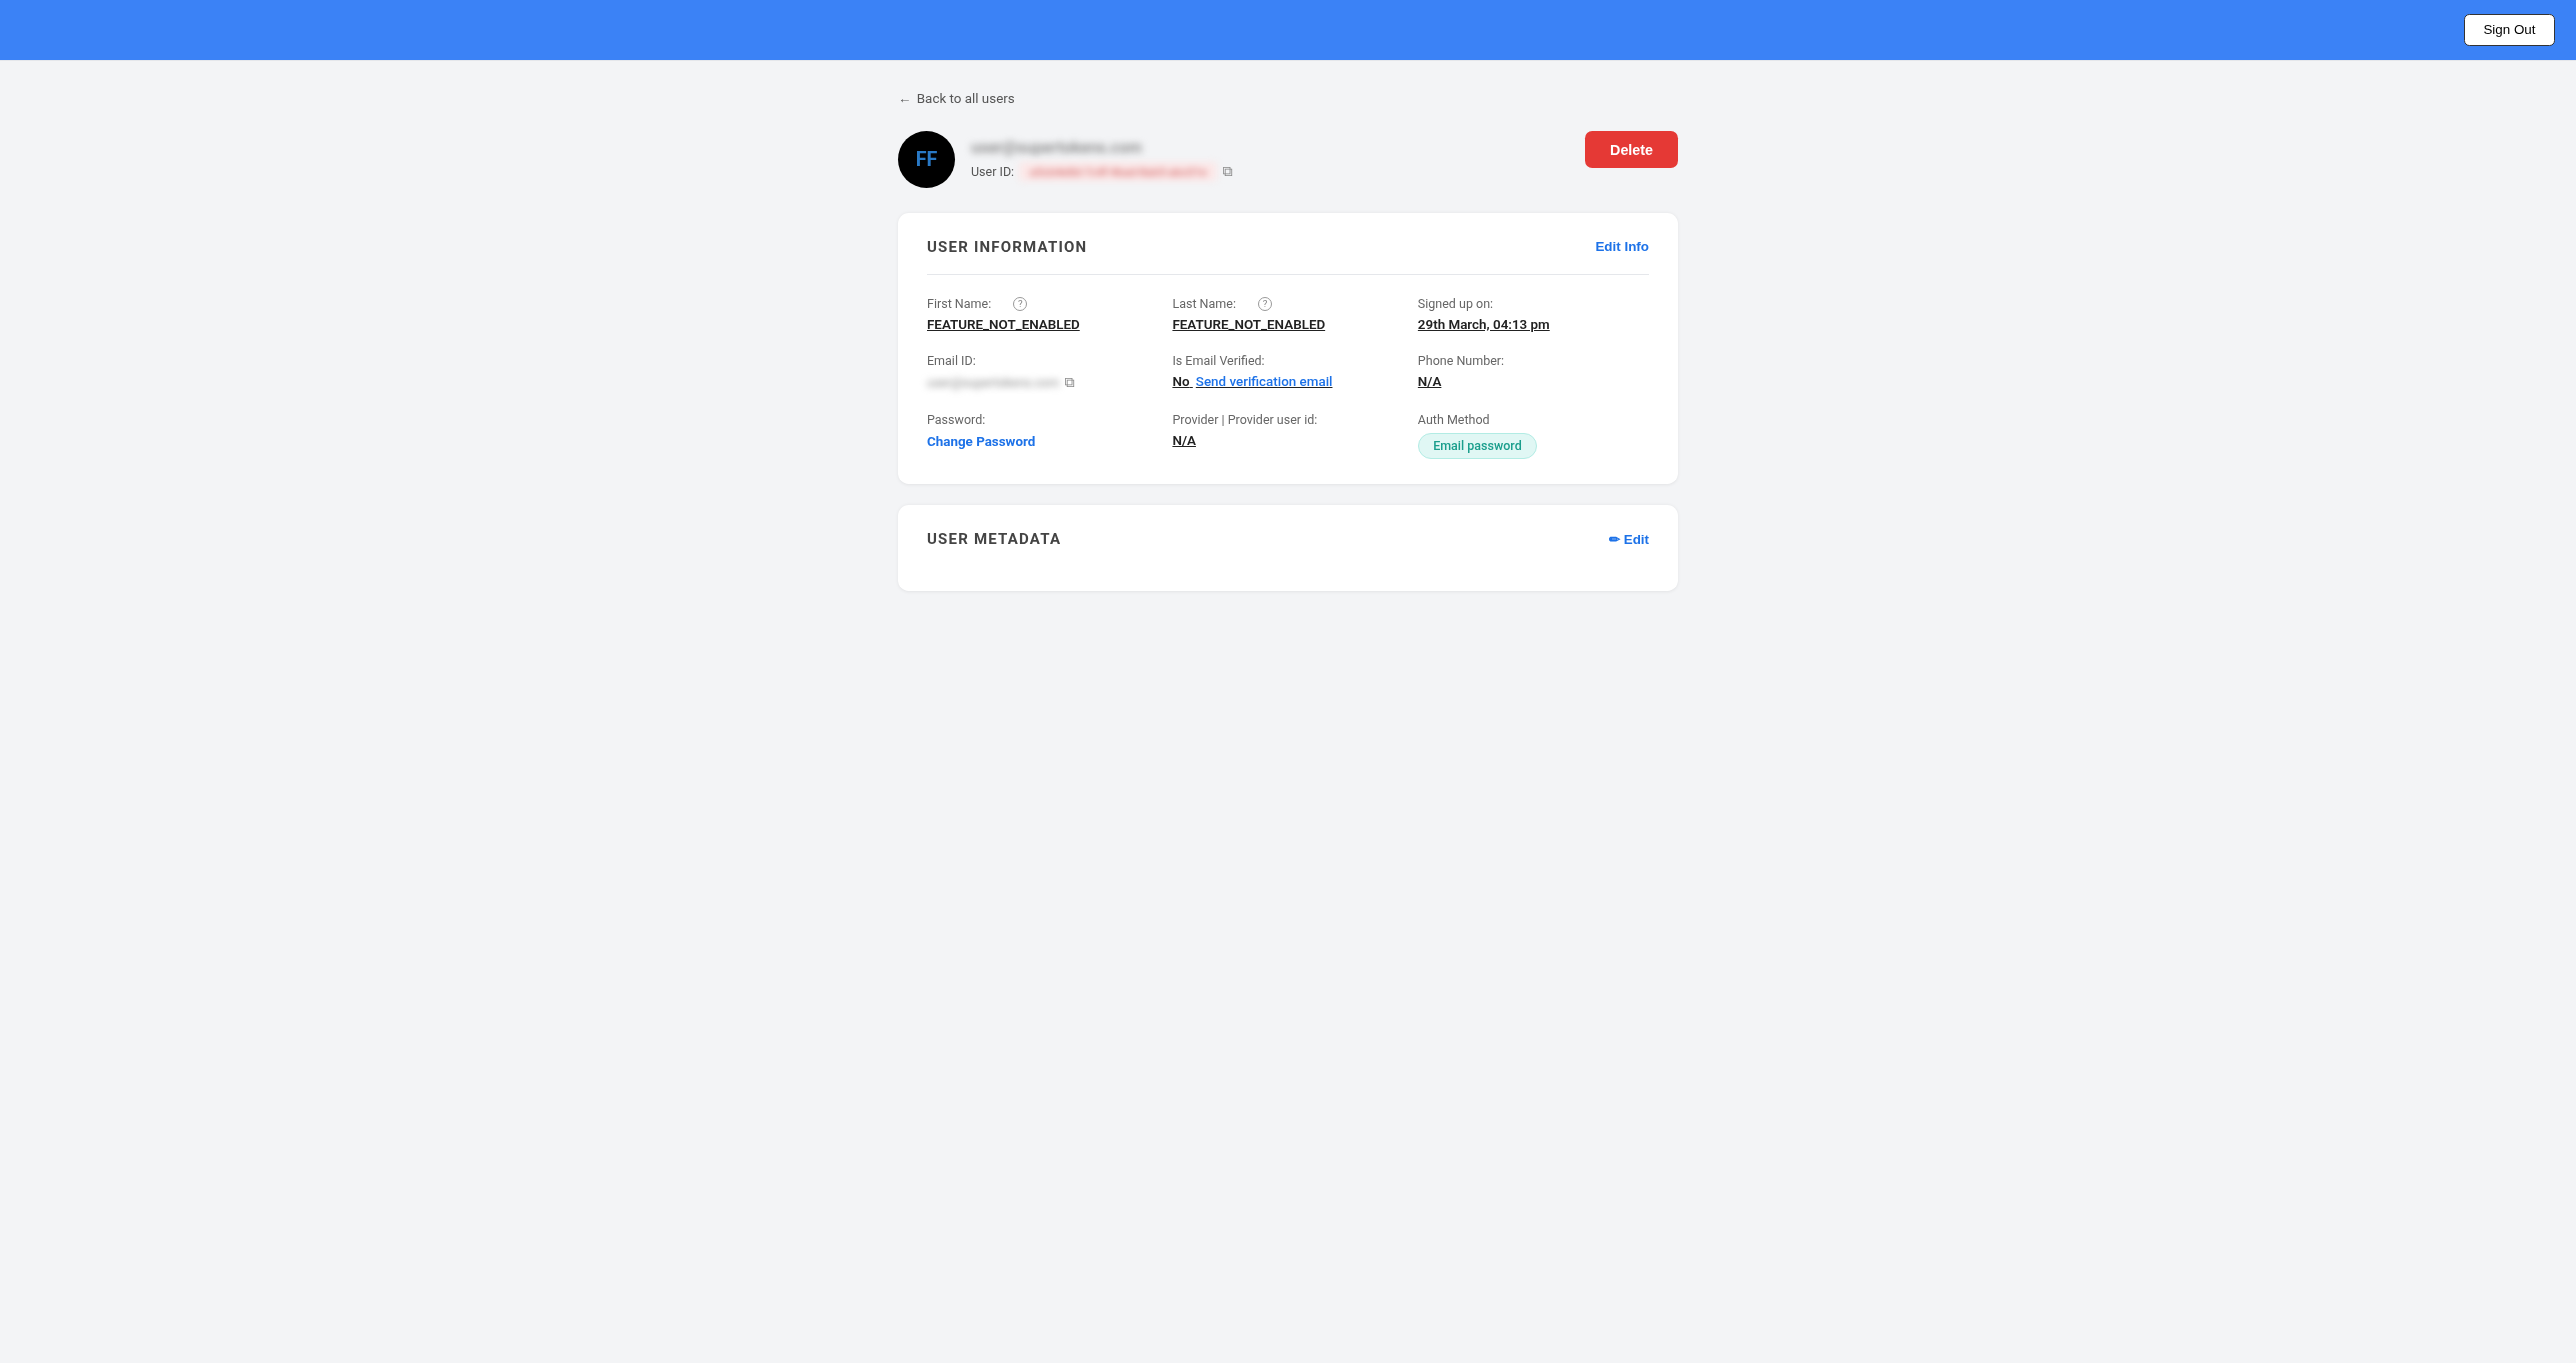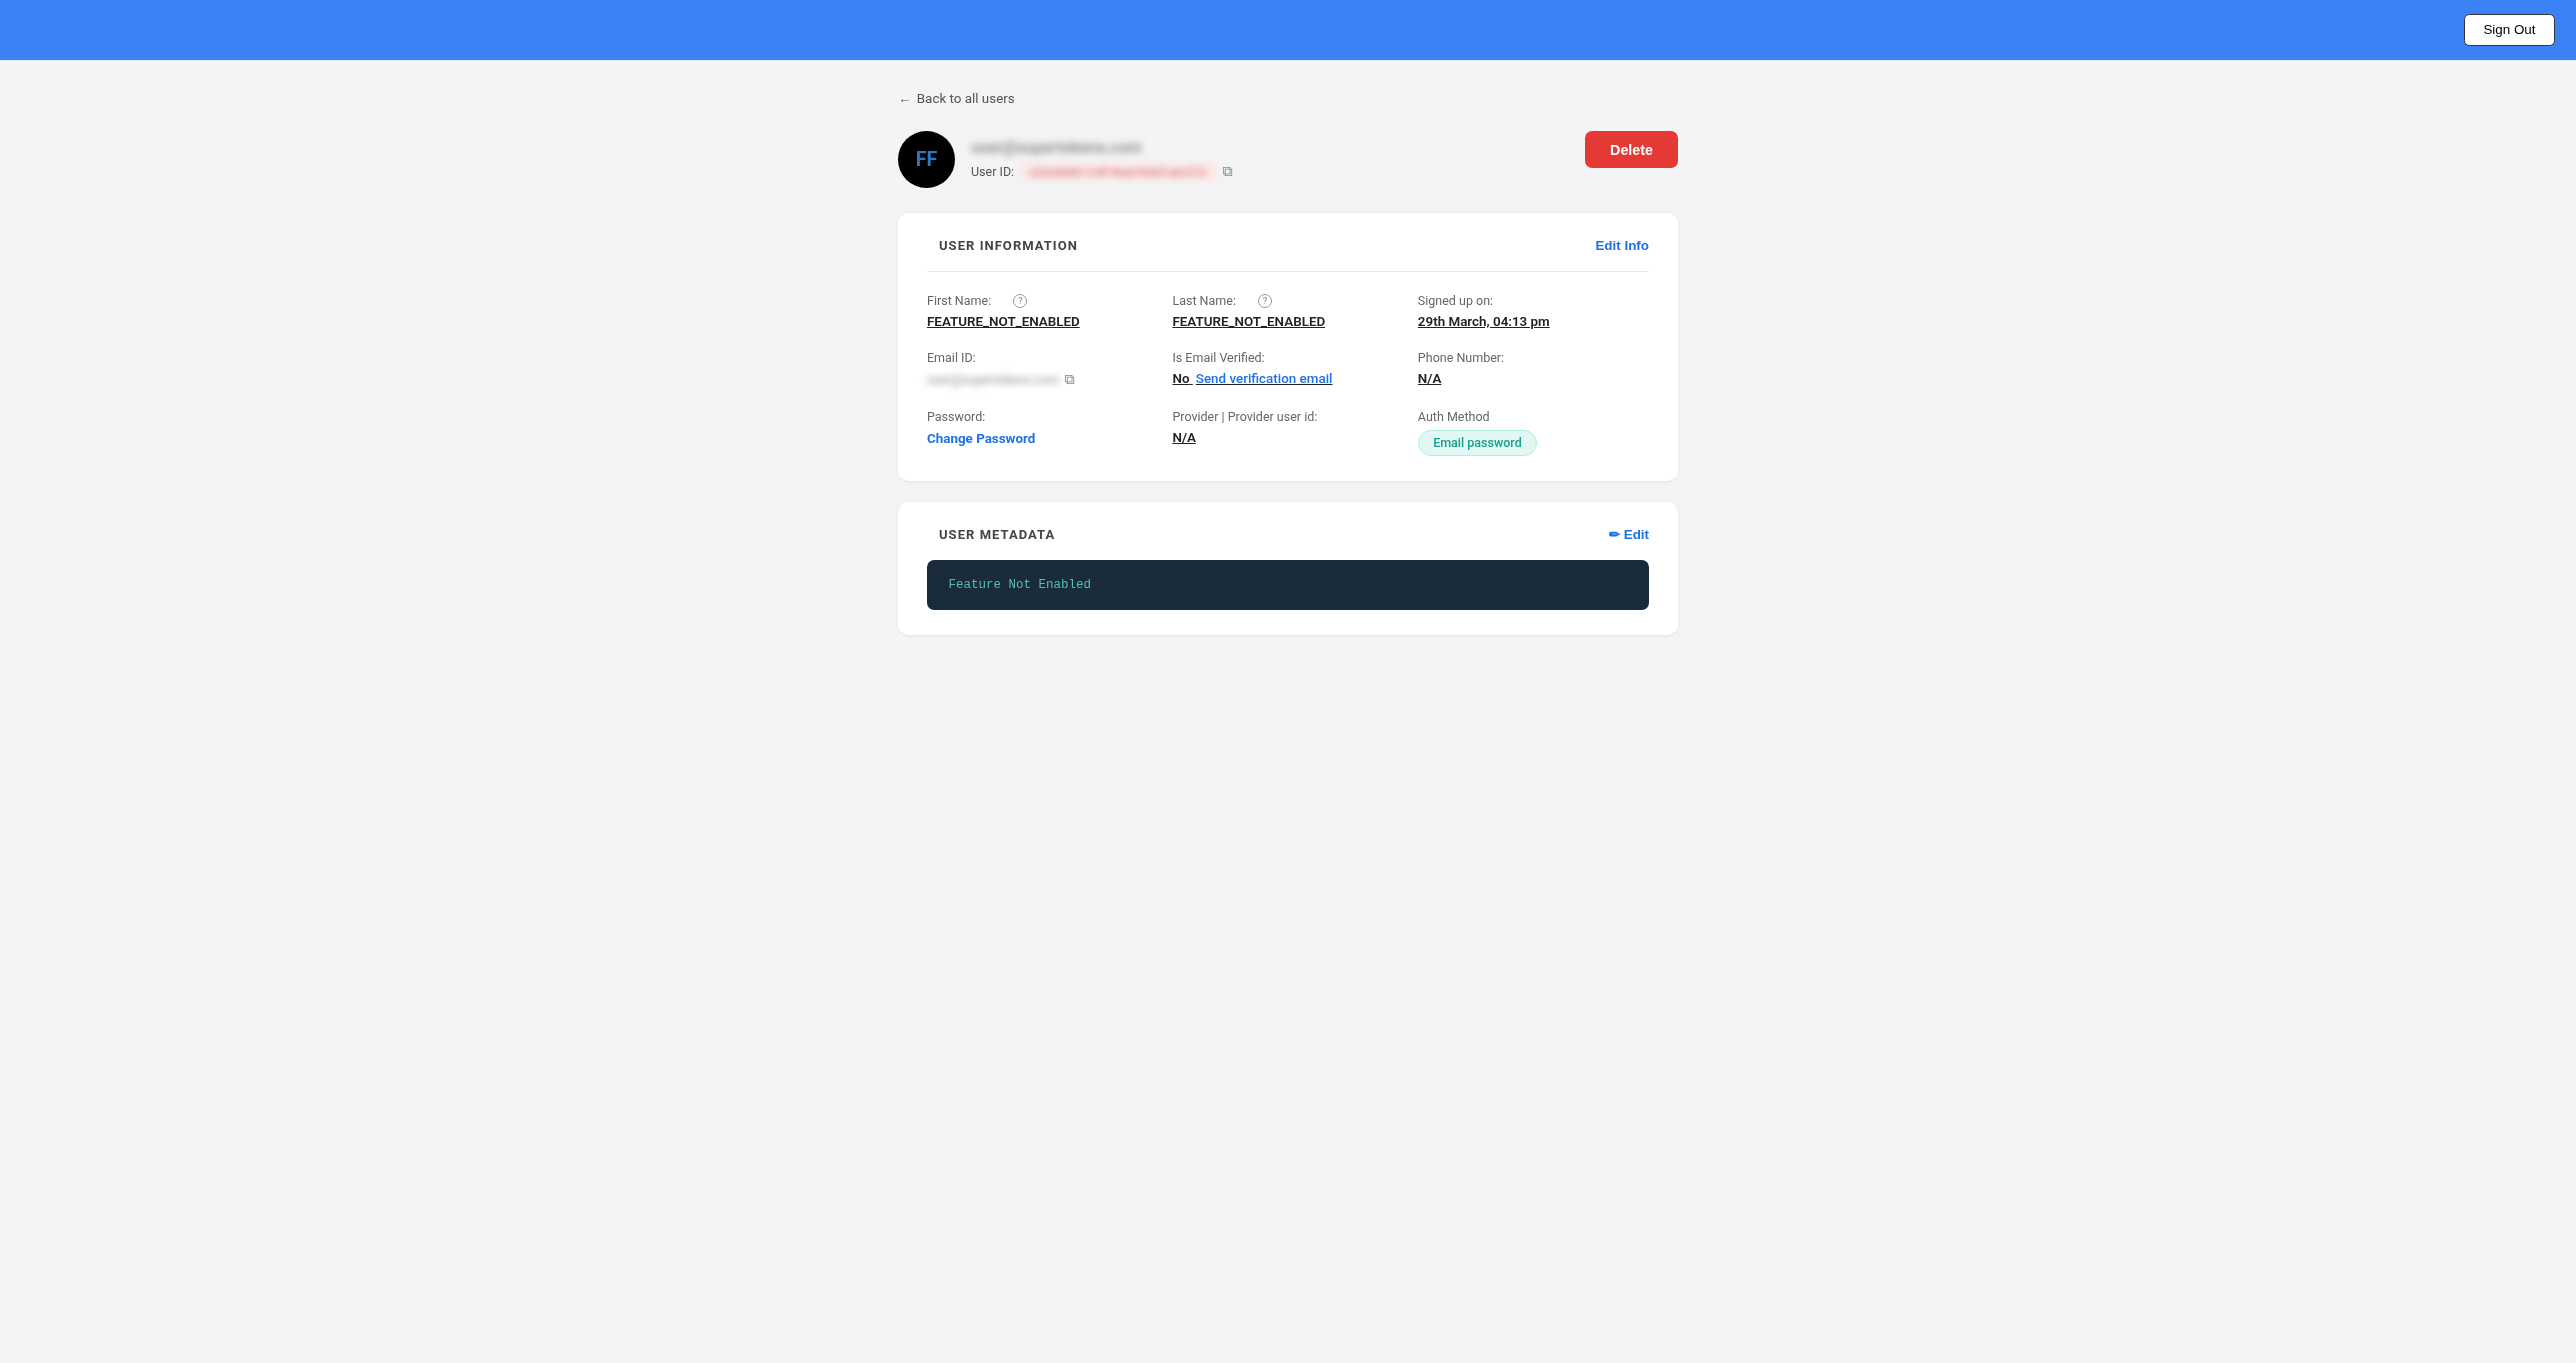--- a/index.html
+++ b/index.html
@@ -109,26 +109,25 @@
       margin-bottom: 21.5px;
       box-shadow: 0 0.9px 3.6px rgba(0,0,0,0.07);
     }
     .card-header {
       display: flex;
       justify-content: space-between;
       align-items: center;
       margin-bottom: 18px;
     }
     .card-title {
-      font-size: 13px;
+      font-size: 15px;
       font-weight: 700;
       letter-spacing: 0.08em;
       color: #444;
       text-transform: uppercase;
-      margin-left: 12px;
     }
     .edit-info-btn {
       color: #1d72e8;
       font-size: 13.4px;
       font-weight: 600;
       background: none;
       border: none;
       cursor: pointer;
     }
     .edit-btn {
@@ -324,17 +323,16 @@
 
   
   <div class="card">
     <div class="card-header">
       <span class="card-title">USER METADATA</span>
       <button class="edit-btn">
         <span>✏</span>
         <span>Edit</span>
       </button>
     </div>
-    <div class="metadata-code">Feature Not Enabled</div>
   </div>
 
 </div>
 
 
 </body></html>

